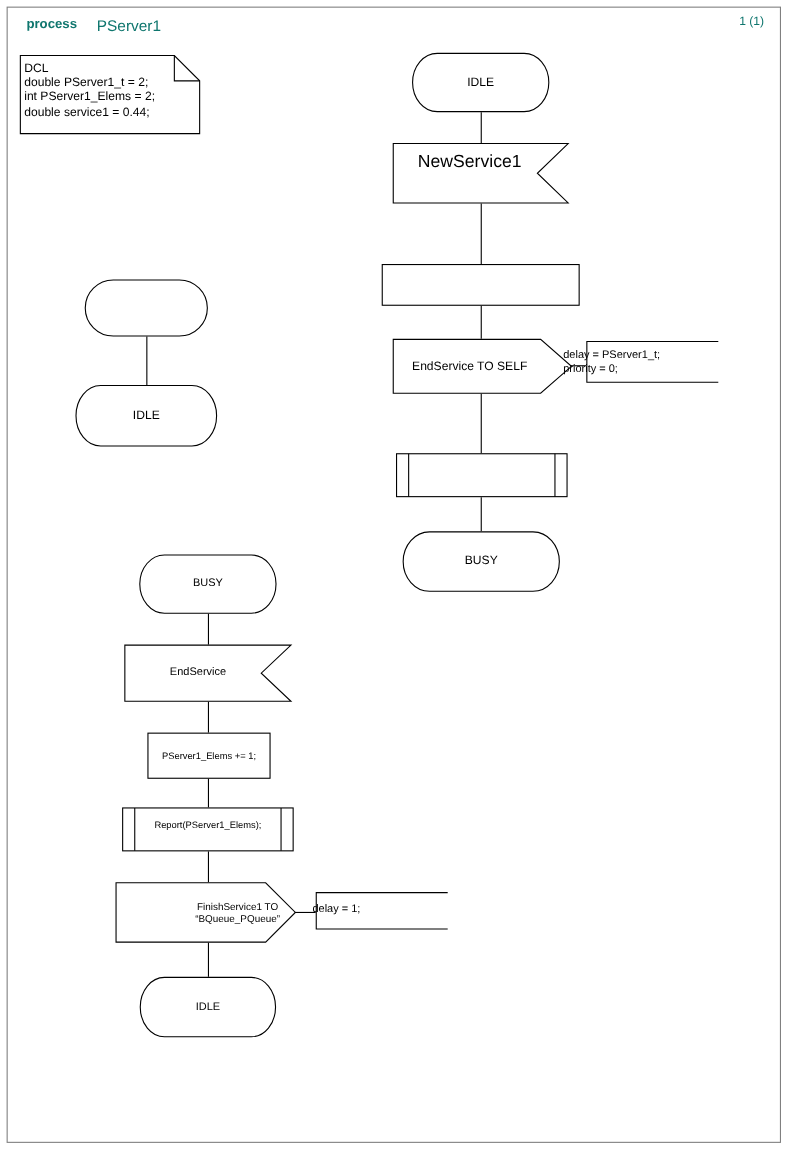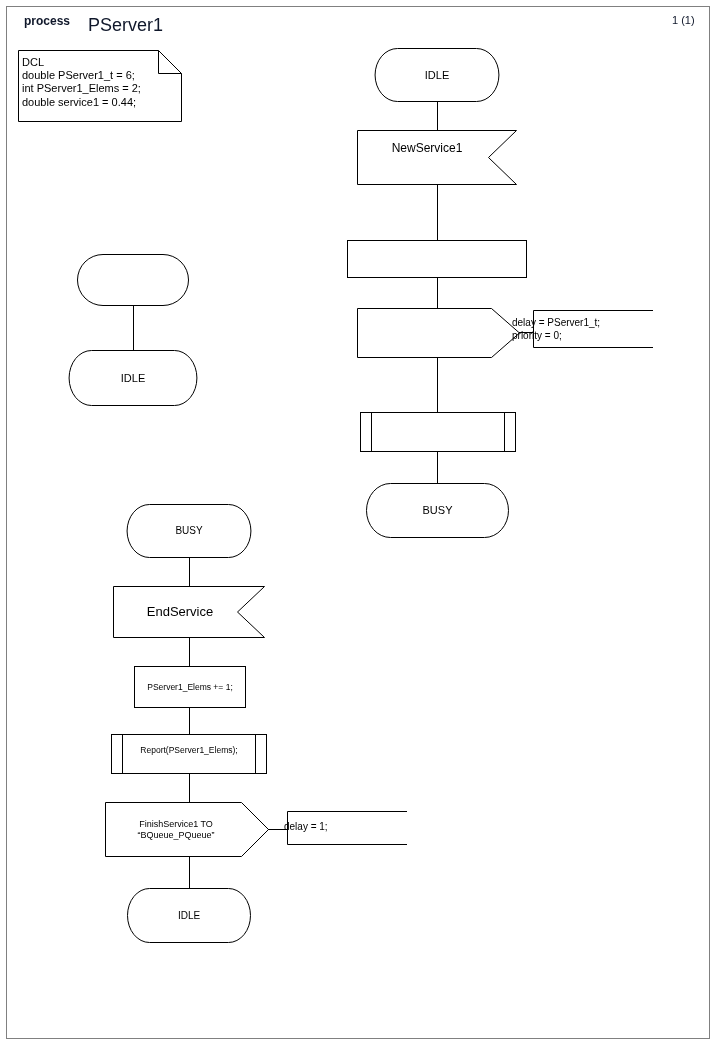--- a/index.html
+++ b/index.html
@@ -3,23 +3,23 @@
 <meta charset="utf-8">
 <style>
   html,body{margin:0;padding:0;background:#ffffff;}
   body{font-family:"Liberation Sans",sans-serif;}
   #page{position:relative;width:718px;height:1047px;background:#ffffff;overflow:hidden;}
   #border{position:absolute;left:6px;top:6px;width:704px;height:1033px;border:1px solid #808080;box-sizing:border-box;}
   .node{position:absolute;}
   .node svg{display:block;overflow:visible;}
   .lbl{position:absolute;display:flex;align-items:center;justify-content:center;
        text-align:center;color:#000;line-height:1.18;white-space:pre;}
-  .hdr{position:absolute;color:#0f172a;text-align:center;}
+  .hdr{position:absolute;color:#0f766e;text-align:center;}
   #hdr-kw{left:24px;top:14px;font-size:12px;font-weight:bold;}
-  #hdr-name{left:88px;top:15px;font-size:18px;}
+  #hdr-name{left:88px;top:15px;font-size:14px;}
   #pagenum{left:672px;top:14px;font-size:11px;}
   .dcl-txt{position:absolute;left:22px;top:56px;font-size:11px;line-height:13.2px;color:#000;white-space:pre;}
   .cmt-txt{position:absolute;font-size:10px;line-height:13px;color:#000;white-space:pre;}
 </style>
 </head>
 <body>
 
 <div id="page">
 
   <div id="border"></div>
@@ -28,21 +28,21 @@
   <div class="hdr" id="hdr-name">PServer1</div>
   <div class="hdr" id="pagenum">1 (1)</div>
 
   <div class="node" style="left:18px;top:50px;">
     <svg width="164" height="72" viewBox="0 0 164 72">
       <path d="M0.5,0.5 H140.5 L163.5,23.5 V71.5 H0.5 Z" fill="#fff" stroke="#000" stroke-width="1"></path>
       <path d="M140.5,0.5 V23.5 H163.5" fill="none" stroke="#000" stroke-width="1"></path>
     </svg>
   </div>
   <div class="dcl-txt"><span>DCL</span>
-<span>double PServer1_t = 6;</span>
+<span>double PServer1_t = 2;</span>
 <span>int PServer1_Elems = 2;</span>
 <span>double service1 = 0.44;</span></div>
 
   <div class="node" style="left:77px;top:254px;">
     <svg width="112" height="52" viewBox="0 0 112 52">
       <rect x="0.5" y="0.5" width="111" height="51" rx="25.5" ry="25.5" fill="#fff" stroke="#000" stroke-width="1"></rect>
     </svg>
   </div>
 
   <div class="node" style="left:133px;top:306px;">
@@ -69,21 +69,21 @@
     <svg width="1" height="28" viewBox="0 0 1 28">
         <line x1="0.5" y1="0" x2="0.5" y2="28" stroke="#000" stroke-width="1"></line>
       </svg>
   </div>
 
   <div class="node" style="left:357px;top:130px;">
     <svg width="160" height="55" viewBox="0 0 160 55">
       <path d="M0.5,0.5 H159.5 L131.5,27.5 L159.5,54.5 H0.5 Z" fill="#fff" stroke="#000" stroke-width="1"></path>
     </svg>
   </div>
-  <div class="lbl" style="left:357px;top:130px;width:140px;height:37px;font-size:12px;">NewService1</div>
+  <div class="lbl" style="left:357px;top:130px;width:140px;height:37px;font-size:16px;">NewService1</div>
 
   <div class="node" style="left:437px;top:185px;">
     <svg width="1" height="55" viewBox="0 0 1 55">
         <line x1="0.5" y1="0" x2="0.5" y2="55" stroke="#000" stroke-width="1"></line>
       </svg>
   </div>
 
   <div class="node" style="left:347px;top:240px;">
     <svg width="180" height="38" viewBox="0 0 180 38">
       <rect x="0.5" y="0.5" width="179" height="37" fill="#fff" stroke="#000" stroke-width="1"></rect>
@@ -94,20 +94,21 @@
     <svg width="1" height="30" viewBox="0 0 1 30">
         <line x1="0.5" y1="0" x2="0.5" y2="30" stroke="#000" stroke-width="1"></line>
       </svg>
   </div>
 
   <div class="node" style="left:357px;top:308px;">
     <svg width="163" height="50" viewBox="0 0 163 50">
       <path d="M0.5,0.5 H134.5 L162.5,25 L134.5,49.5 H0.5 Z" fill="#fff" stroke="#000" stroke-width="1"></path>
     </svg>
   </div>
+  <div class="lbl" style="left:357px;top:308px;width:140px;height:50px;font-size:11px;">EndService TO SELF</div>
 
   <div class="node" style="left:519px;top:332px;">
     <svg width="14" height="1" viewBox="0 0 14 1">
         <line x1="0" y1="0.5" x2="14" y2="0.5" stroke="#000" stroke-width="1"></line>
       </svg>
   </div>
 
   <div class="node" style="left:533px;top:310px;">
     <svg width="120" height="38" viewBox="0 0 120 38">
       <path d="M120,0.5 H0.5 V37.5 H120" fill="none" stroke="#000" stroke-width="1"></path>
@@ -154,21 +155,21 @@
     <svg width="1" height="28" viewBox="0 0 1 28">
         <line x1="0.5" y1="0" x2="0.5" y2="28" stroke="#000" stroke-width="1"></line>
       </svg>
   </div>
 
   <div class="node" style="left:113px;top:586px;">
     <svg width="152" height="52" viewBox="0 0 152 52">
       <path d="M0.5,0.5 H151.5 L124.5,26 L151.5,51.5 H0.5 Z" fill="#fff" stroke="#000" stroke-width="1"></path>
     </svg>
   </div>
-  <div class="lbl" style="left:113px;top:586px;width:134px;height:52px;font-size:13px;text-align:center;">EndService</div>
+  <div class="lbl" style="left:113px;top:586px;width:134px;height:52px;font-size:10px;text-align:center;">EndService</div>
 
   <div class="node" style="left:189px;top:638px;">
     <svg width="1" height="28" viewBox="0 0 1 28">
         <line x1="0.5" y1="0" x2="0.5" y2="28" stroke="#000" stroke-width="1"></line>
       </svg>
   </div>
 
   <div class="node" style="left:134px;top:666px;">
     <svg width="112" height="42" viewBox="0 0 112 42">
       <rect x="0.5" y="0.5" width="111" height="41" fill="#fff" stroke="#000" stroke-width="1"></rect>
@@ -195,21 +196,21 @@
     <svg width="1" height="28" viewBox="0 0 1 28">
         <line x1="0.5" y1="0" x2="0.5" y2="28" stroke="#000" stroke-width="1"></line>
       </svg>
   </div>
 
   <div class="node" style="left:105px;top:802px;">
     <svg width="164" height="55" viewBox="0 0 164 55">
       <path d="M0.5,0.5 H136.5 L163.5,27.5 L136.5,54.5 H0.5 Z" fill="#fff" stroke="#000" stroke-width="1"></path>
     </svg>
   </div>
-  <div class="lbl" style="left:105px;top:802px;width:142px;height:55px;font-size:9px;">FinishService1 TO
+  <div class="lbl" style="left:105px;top:802px;width:142px;height:55px;font-size:9px;padding-left:40px;">FinishService1 TO
 “BQueue_PQueue”</div>
 
   <div class="node" style="left:268px;top:829px;">
     <svg width="19" height="1" viewBox="0 0 19 1">
         <line x1="0" y1="0.5" x2="19" y2="0.5" stroke="#000" stroke-width="1"></line>
       </svg>
   </div>
 
   <div class="node" style="left:287px;top:811px;">
     <svg width="120" height="34" viewBox="0 0 120 34">

